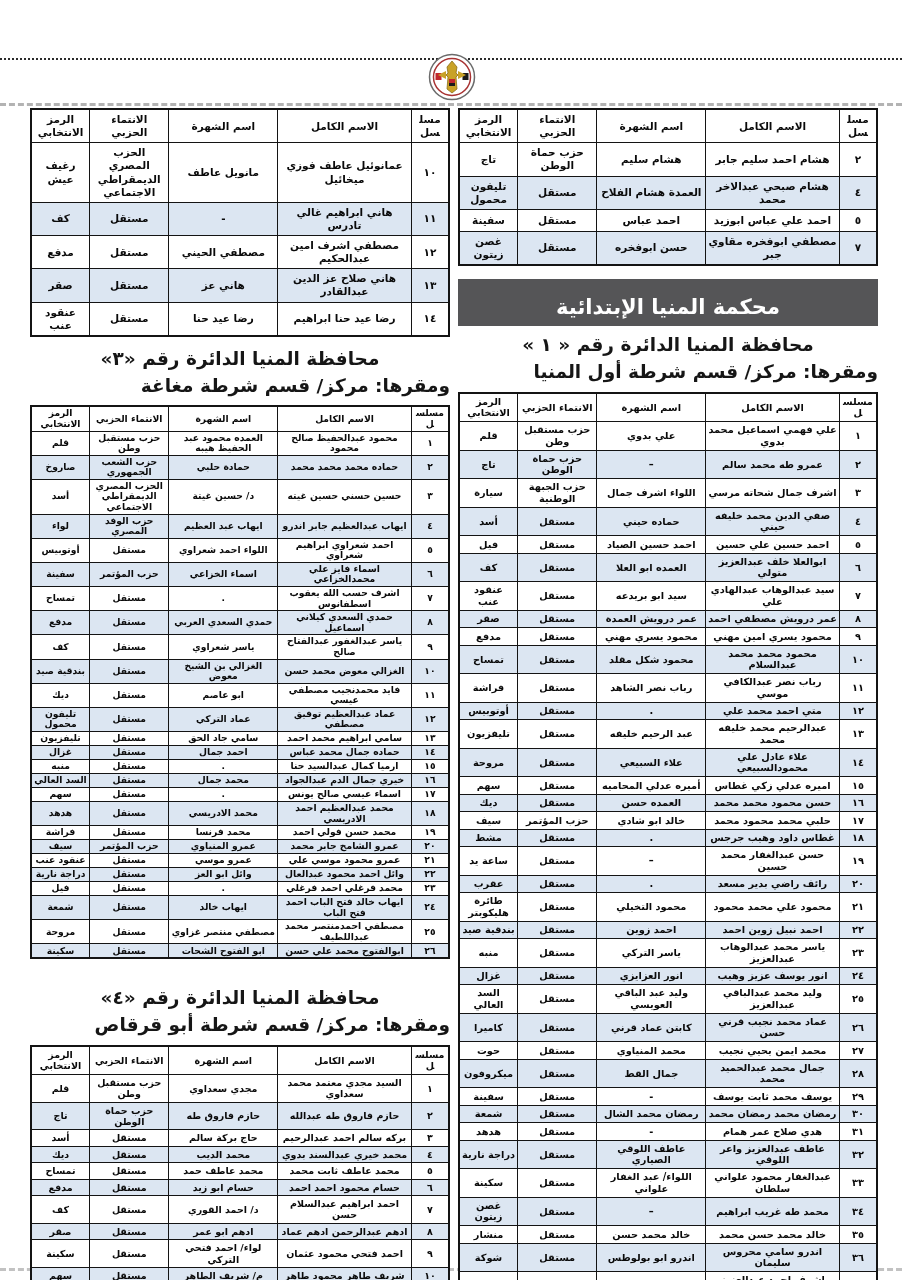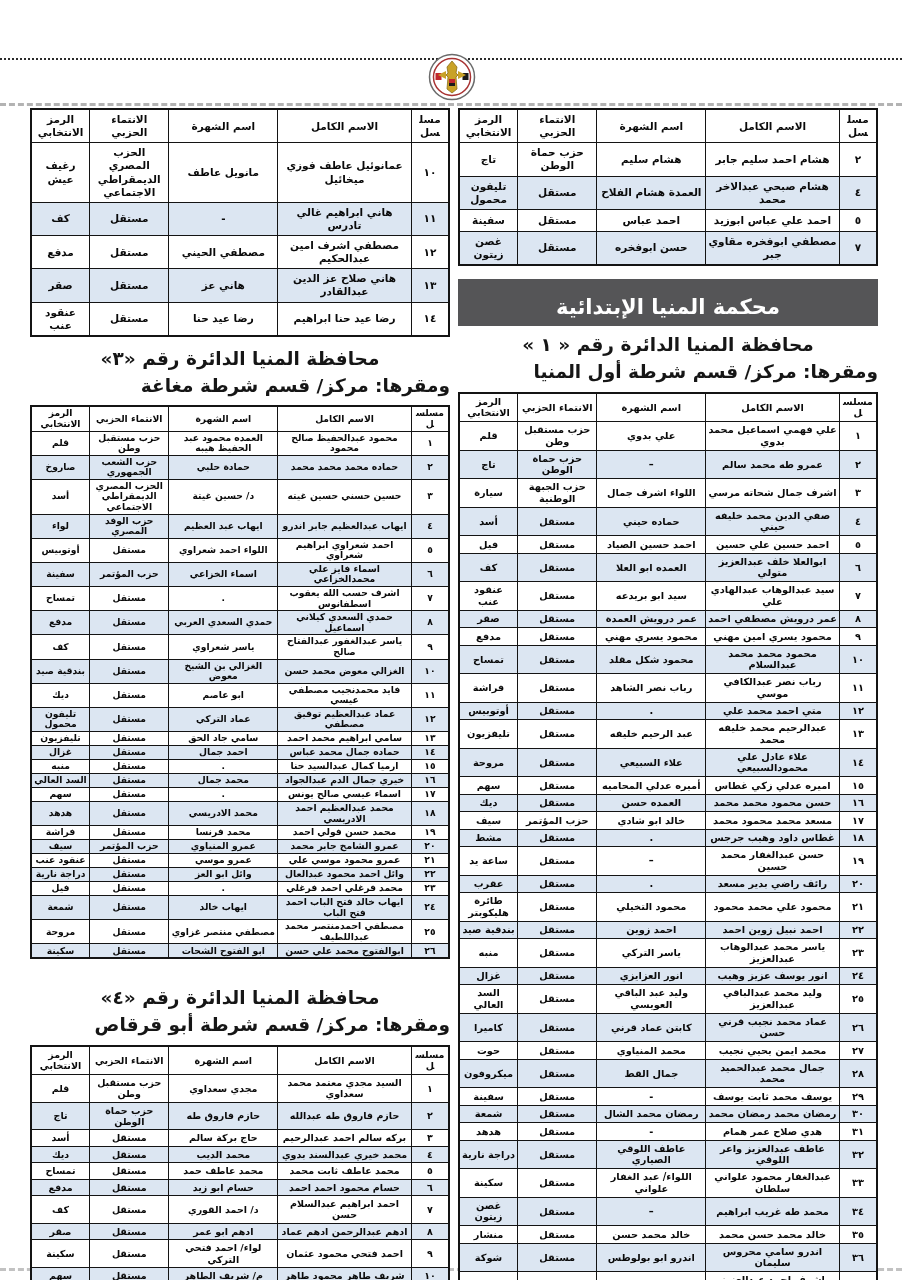--- a/index.html
+++ b/index.html
@@ -235,21 +235,21 @@
             </tr>
             <tr>
               <td>١٦</td>
               <td>حسن محمود محمد محمد</td>
               <td>العمده حسن</td>
               <td>مستقل</td>
               <td>ديك</td>
             </tr>
             <tr>
               <td>١٧</td>
-              <td>مسعد محمد محمود محمد</td>
+              <td>حلبي محمد محمود محمد</td>
               <td>خالد ابو شادي</td>
               <td>حزب المؤتمر</td>
               <td>سيف</td>
             </tr>
             <tr>
               <td>١٨</td>
               <td>غطاس داود وهيب جرجس</td>
               <td>.</td>
               <td>مستقل</td>
               <td>مشط</td>

